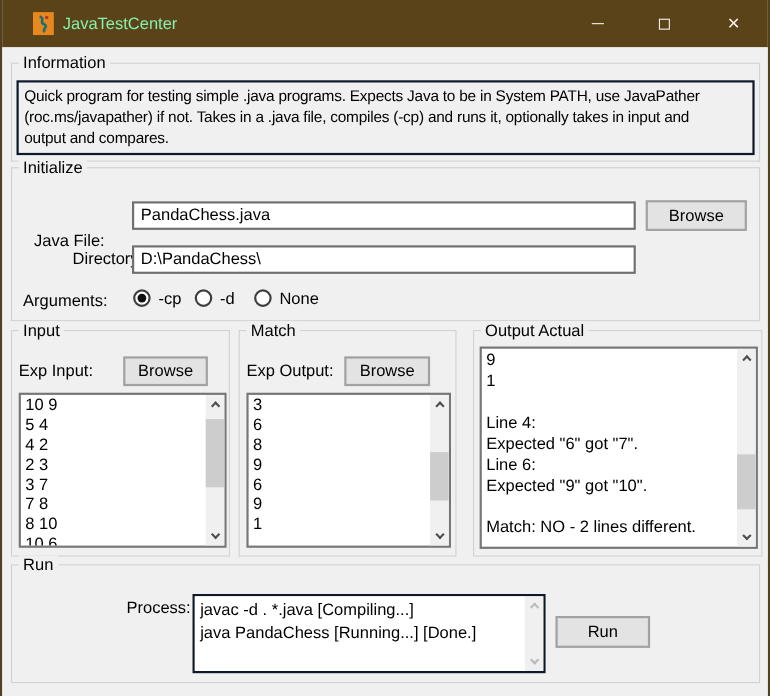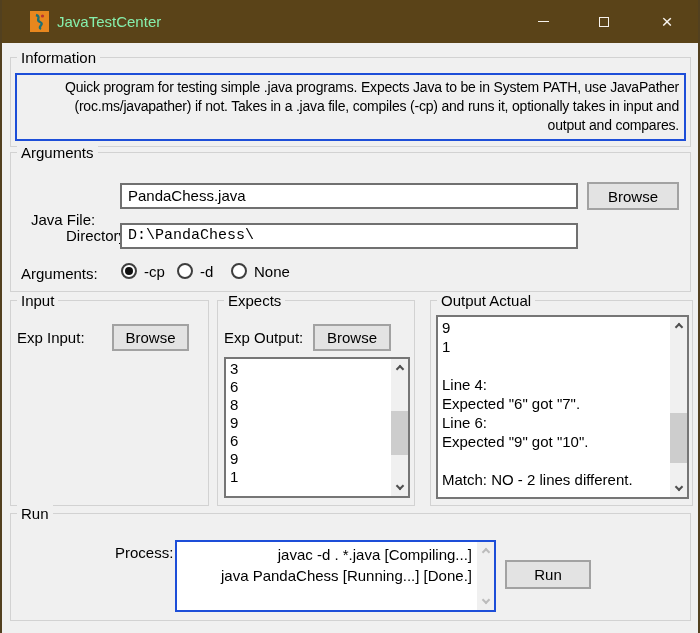--- a/index.html
+++ b/index.html
@@ -15,21 +15,21 @@
   .win-title { position:absolute; left:57px; top:0; height:43px; line-height:43px; color:#86efac; font-size:15px; }
   .win-btn { position:absolute; top:0; width:46px; height:43px; display:flex; align-items:center; justify-content:center; }
   #btn-min { left:520px; } #btn-max { left:581px; } #btn-close { left:644px; }
   .glyph-min { display:block; width:11px; height:0; border-top:1px solid #f6f2ec; }
   .glyph-max { display:block; width:10px; height:10px; border:1px solid #f6f2ec; }
   .glyph-close { color:#f8f4ef; font-size:19px; font-weight:400; line-height:19px; }
   
   .client { position:absolute; left:0; top:43px; right:0; bottom:0; background:#f0f0f0; color:#000; font-size:15px; }
   .groupbox { position:absolute; border:1px solid #d2d2d2; }
   .gb-label { position:absolute; top:-9px; left:6px; background:#f0f0f0; padding:0 4px; font-size:15px; color:#000; white-space:nowrap; }
-  .sunken { position:absolute; border:2px solid #1d4ed8; background:#f0f0f0; overflow:hidden;text-align:right; }
+  .sunken { position:absolute; border:2px solid #0f172a; background:#f0f0f0; overflow:hidden; }
   .field { position:absolute; border:2px solid #707070; background:#ffffff; font-size:15px; line-height:22px; padding:0 6px; white-space:nowrap; overflow:hidden; }
   .btn { position:absolute; background:#e3e3e3; border:2px solid #a2a2a2; display:flex; align-items:center; justify-content:center; font-size:15px; color:#000; cursor:default; }
   .lbl { position:absolute; font-size:15px; color:#000; white-space:nowrap; }
   .list { position:absolute; border:2px solid #767676; background:#ffffff; overflow:hidden; }
   .list-content { position:absolute; left:0; top:0; right:17px; bottom:0; padding:1px 4px; font-size:15px; line-height:18px; white-space:pre; overflow:hidden; }
   .info-text { position:absolute; left:0; top:0; right:0; bottom:0; padding:3px 5px; font-size:14px; letter-spacing:-0.2px; line-height:19px; white-space:pre; overflow:hidden; }
   .proc-text { position:absolute; left:0; top:0; right:17px; bottom:0; padding:2px 5px; font-size:15px; line-height:21px; white-space:pre; overflow:hidden; background:#fff; }
   
   .vscroll { position:absolute; top:0; right:0; bottom:0; width:17px; background:#f0f0f0; }
   .sb-btn { position:absolute; left:0; width:17px; height:16px; display:flex; align-items:center; justify-content:center; }
@@ -73,52 +73,71 @@
     <div class="groupbox" style="left:8px; top:14px; width:681px; height:90px;">
       <span class="gb-label">Information</span>
       <div class="sunken" style="left:4px; top:15px; width:671px; height:68px;">
         <div class="info-text">Quick program for testing simple .java programs. Expects Java to be in System PATH, use JavaPather
 (roc.ms/javapather) if not. Takes in a .java file, compiles (-cp) and runs it, optionally takes in input and
 output and compares.</div>
       </div>
     </div>
 
     <div class="groupbox" style="left:8px; top:109px; width:681px; height:140px;">
-      <span class="gb-label">Arguments</span>
+      <span class="gb-label">Initialize</span>
 
       <span class="lbl" style="left:20px; top:34px;margin-top:24px;">Java File:</span>
       <div class="field" style="left:109px; top:30px; width:458px; height:26px;">PandaChess.java</div>
       <button class="btn" style="left:576px; top:29px; width:92px; height:28px;">Browse</button>
 
       <span class="lbl" style="left:20px; top:74px;margin-left:35px;">Directory:</span>
-      <div class="field" style="left:109px; top:70px; width:458px; height:26px;font-family:Liberation Mono, monospace;">D:\PandaChess\</div>
+      <div class="field" style="left:109px; top:70px; width:458px; height:26px;">D:\PandaChess\</div>
 
       <span class="lbl" style="left:10px; top:112px;">Arguments:</span>
       <div class="radio-item" style="left:110px; top:109px;">
         <span class="radio sel"></span>
         <span class="radio-text">-cp</span>
       </div>
       <div class="radio-item" style="left:166px; top:109px;">
         <span class="radio"></span>
         <span class="radio-text">-d</span>
       </div>
       <div class="radio-item" style="left:220px; top:109px;">
         <span class="radio"></span>
         <span class="radio-text">None</span>
       </div>
     </div>
 
     <div class="groupbox" style="left:8px; top:257px; width:199px; height:206px;">
       <span class="gb-label">Input</span>
       <span class="lbl" style="left:6px; top:28px;">Exp Input:</span>
       <button class="btn" style="left:101px; top:23px; width:77px; height:27px;">Browse</button>
+      <div class="list" style="left:6px; top:56px; width:189px; height:141px;">
+        <div class="list-content">10 9
+5 4
+4 2
+2 3
+3 7
+7 8
+8 10
+10 6</div>
+        <div class="vscroll">
+          <div class="sb-btn sb-up">
+              <i class="chev up"></i>
+            </div>
+          <div class="sb-thumb" style="top:22px; height:62px;"></div>
+          <div class="sb-btn sb-down">
+              <i class="chev down"></i>
+            </div>
+        </div>
+      </div>
     </div>
 
     <div class="groupbox" style="left:215px; top:257px; width:198px; height:206px;">
-      <span class="gb-label">Expects</span>
+      <span class="gb-label">Match</span>
       <span class="lbl" style="left:6px; top:28px;">Exp Output:</span>
       <button class="btn" style="left:95px; top:23px; width:78px; height:27px;">Browse</button>
       <div class="list" style="left:6px; top:56px; width:186px; height:141px;">
         <div class="list-content">3
 6
 8
 9
 6
 9
 1</div>

